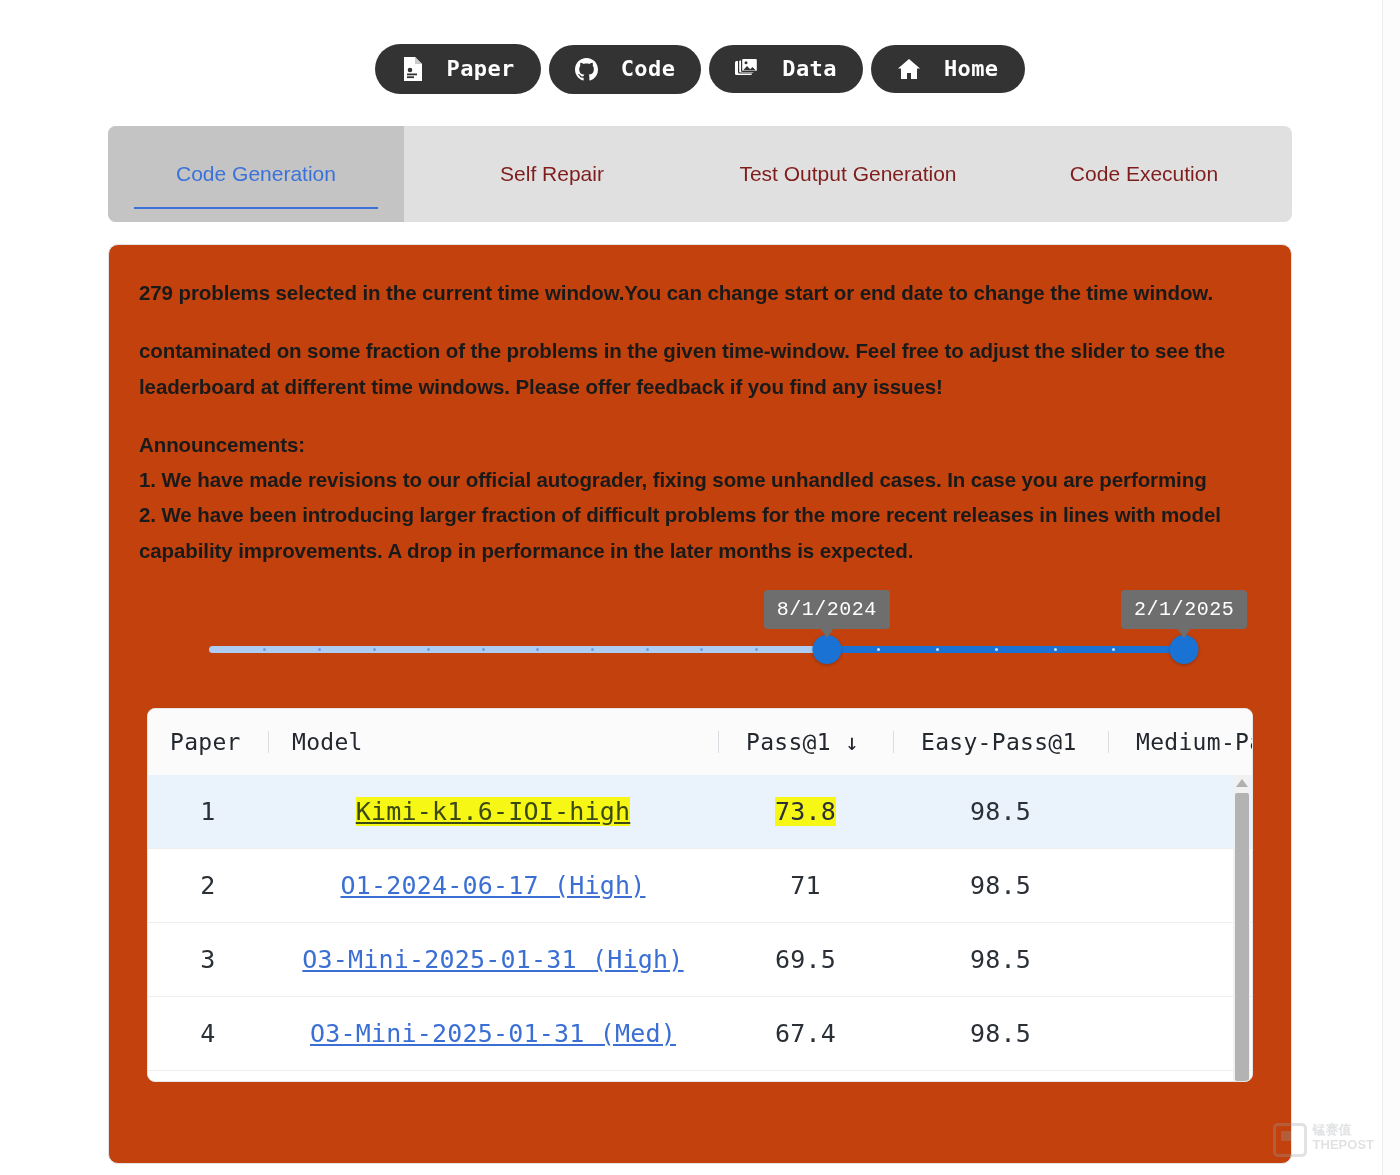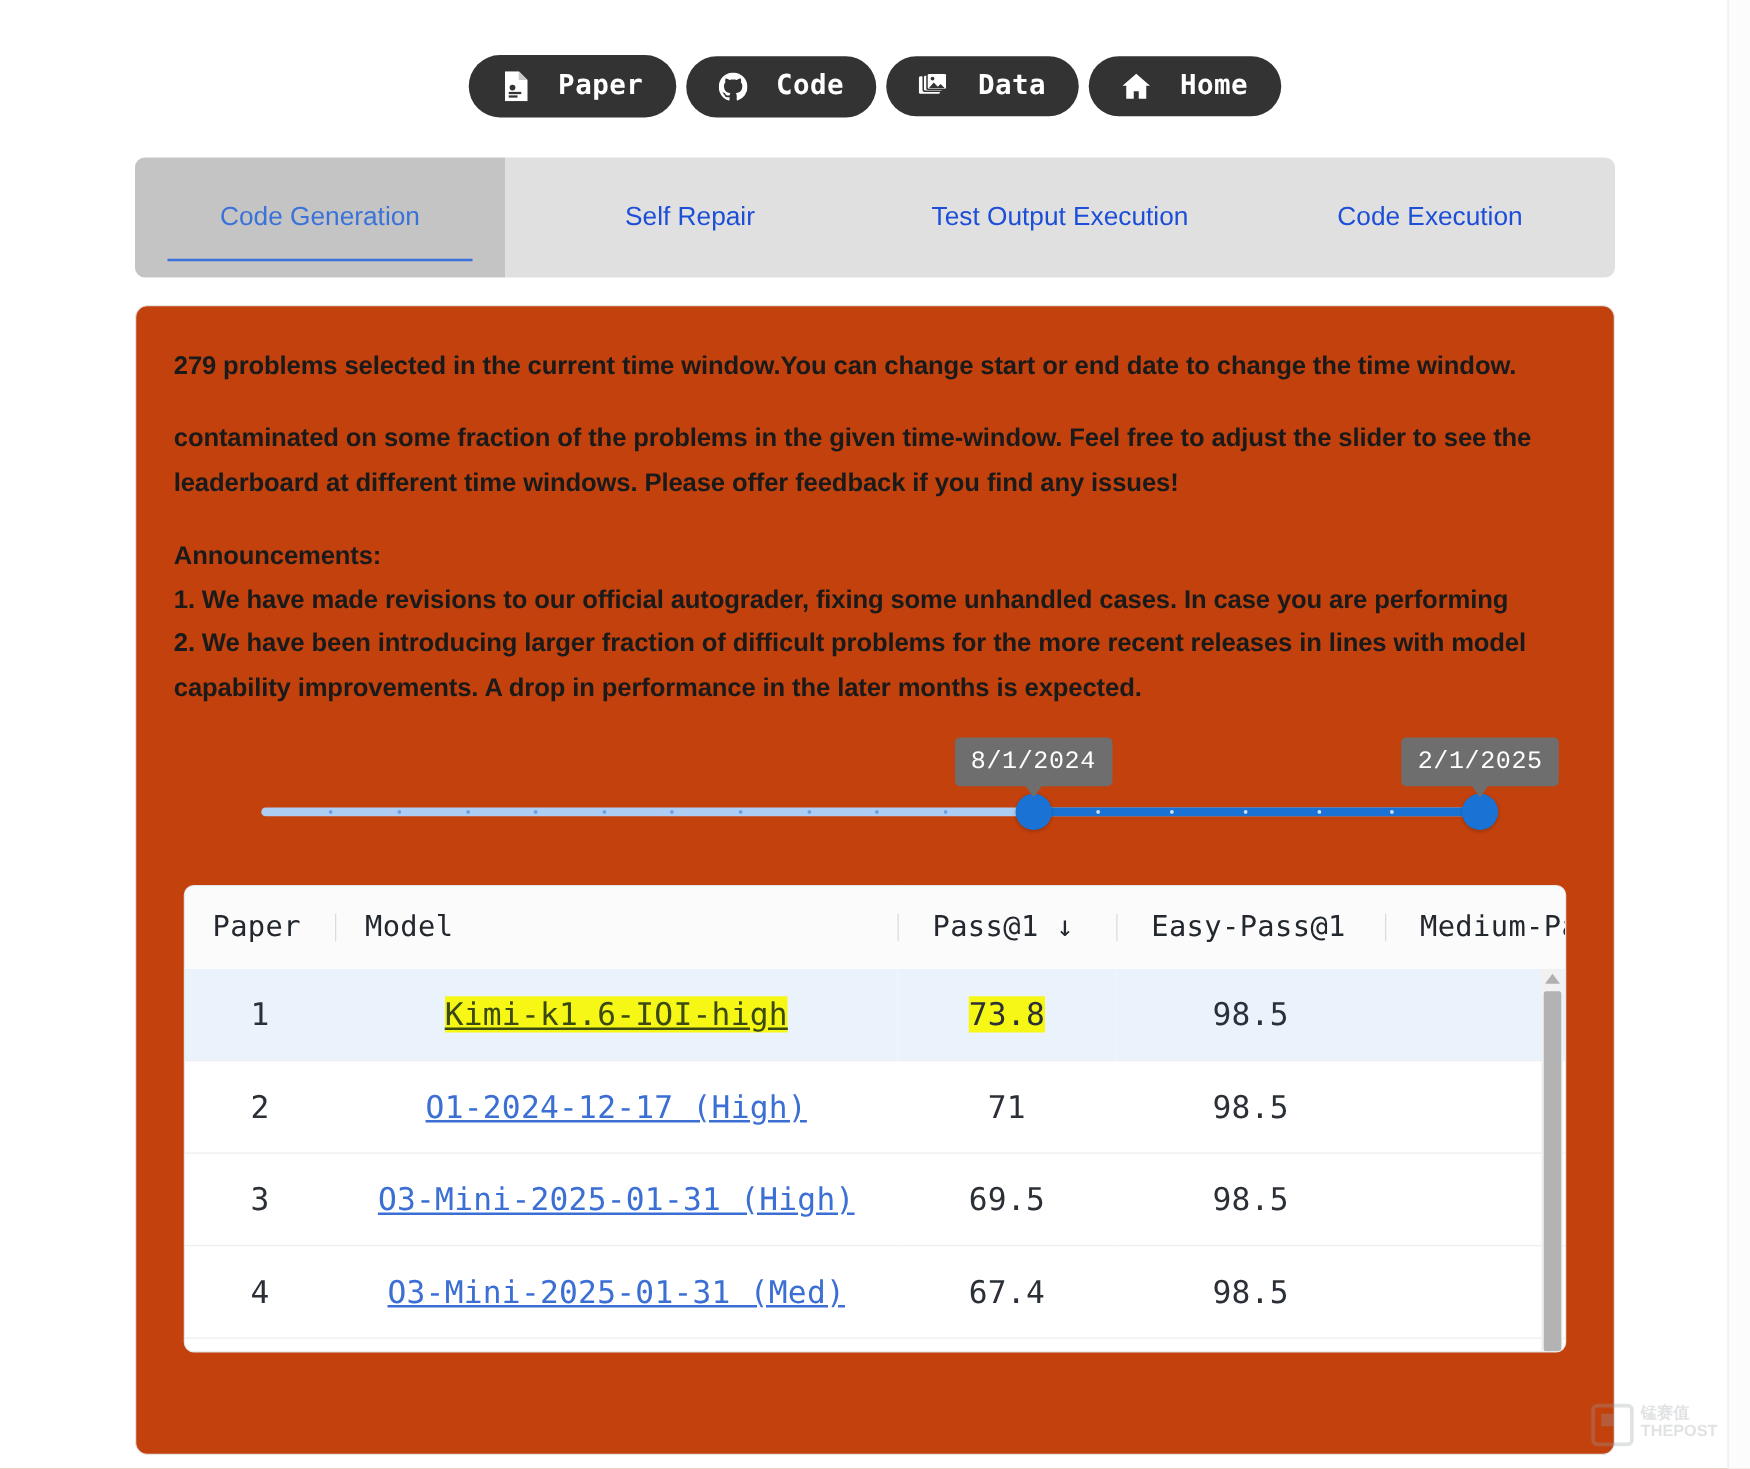--- a/index.html
+++ b/index.html
@@ -49,21 +49,21 @@
     border-radius: 8px;
     display: flex;
     overflow: hidden;
   }
   .tab {
     flex: 1;
     display: flex;
     align-items: center;
     justify-content: center;
     font-size: 21px;
-    color: #1d4ed8;
+    color: #7f1d1d;
     cursor: pointer;
     position: relative;
     user-select: none;
   }
   .tab.active {
     background: #c4c4c4;
     color: #3b72d9;
   }
   .tab.active::after {
     content: "";
@@ -344,21 +344,21 @@
 </div>
 
 <div class="tabbar">
   <div class="tab active">
     <span>Code Generation</span>
   </div>
   <div class="tab">
     <span>Self Repair</span>
   </div>
   <div class="tab">
-    <span>Test Output Execution</span>
+    <span>Test Output Generation</span>
   </div>
   <div class="tab">
     <span>Code Execution</span>
   </div>
 </div>
 
 <div class="card">
 
   <div class="blurb">
     <p>279 problems selected in the current time window.You can change start or end date to change the time window.</p>
@@ -434,21 +434,21 @@
           <td class="c-pass">
             <span class="hl">73.8</span>
           </td>
           <td class="c-easy">98.5</td>
           <td class="c-medium">89.</td>
         </tr>
 
         <tr>
           <td class="c-rank">2</td>
           <td class="c-model">
-            <span class="modellink">O1-2024-12-17 (High)</span>
+            <span class="modellink">O1-2024-06-17 (High)</span>
           </td>
           <td class="c-pass">71</td>
           <td class="c-easy">98.5</td>
           <td class="c-medium">84.</td>
         </tr>
 
         <tr>
           <td class="c-rank">3</td>
           <td class="c-model">
             <span class="modellink">O3-Mini-2025-01-31 (High)</span>

